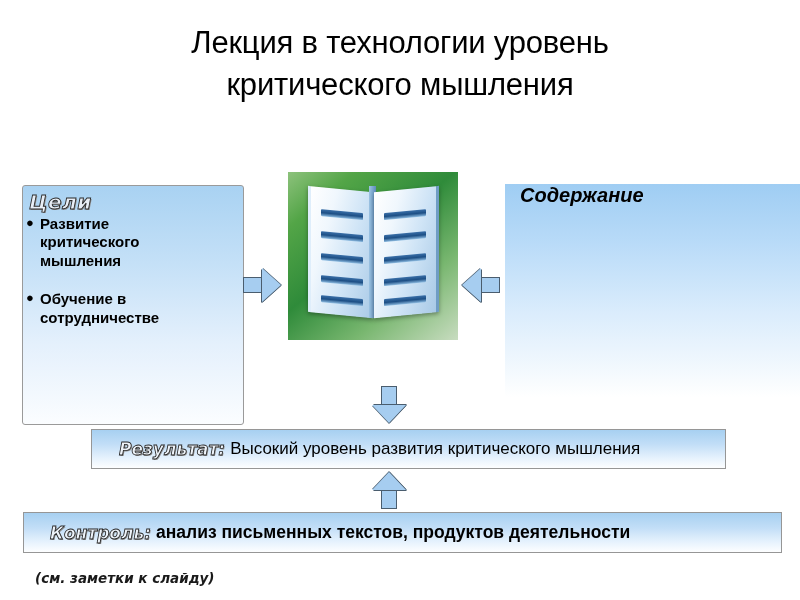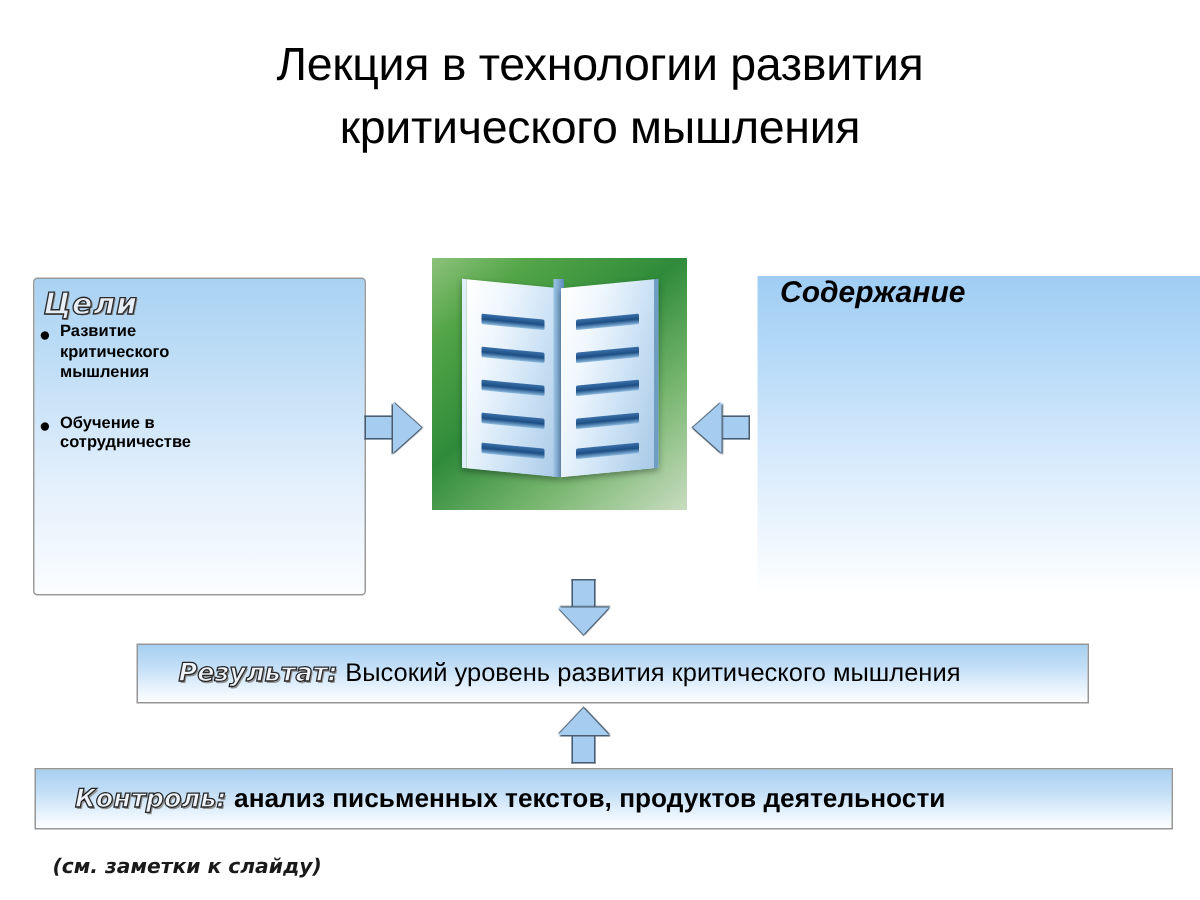--- a/index.html
+++ b/index.html
@@ -31,21 +31,21 @@
     font-weight: 400;
     letter-spacing: -0.2px;
   }
 
   
   #goals-box {
     position: absolute;
     left: 22px;
     top: 185px;
     width: 222px;
-    height: 212px;
+    height: 240px;
     border: 1px solid #9a9a9a;
     border-radius: 3px;
     background: linear-gradient(to bottom, #a9d2f2 0%, #c4e0f7 32%, #e4f0fc 66%, #fbfdff 100%);
     box-sizing: border-box;
     padding: 6px 8px 0 6px;
   }
   .wordart-head {
     font-style: italic;
     font-weight: bold;
     font-size: 20px;
@@ -57,21 +57,21 @@
     font-family: "DejaVu Sans", sans-serif;
     white-space: nowrap;
   }
   #goals-list {
     margin: 3px 0 0 0;
     padding: 0;
     list-style: none;
   }
   #goals-list li {
     position: relative;
-    font-size: 11px;
+    font-size: 15px;
     font-weight: bold;
     line-height: 1.23;
     color: #000;
     padding-left: 11px;
     margin-bottom: 20px;
     white-space: pre-line;
   }
   #goals-list li::before {
     content: "\25CF";
     position: absolute;
@@ -301,21 +301,21 @@
     color: #1a1a1a;
     font-family: "DejaVu Sans", sans-serif;
     text-align: right;
   }
 </style>
 </head>
 <body>
 
 <div id="slide">
 
-  <div id="slide-title" style="white-space: pre-line;">Лекция в технологии развития
+  <div id="slide-title" style="white-space: pre-line;">Лекция в технологии уровень
 критического мышления</div>
 
   <div id="goals-box">
     <div class="wordart-head">Цели</div>
     <ul id="goals-list">
       <li style="white-space: pre-line;">Развитие
  критического
  мышления</li>
       <li style="white-space: pre-line;">Обучение  в
 сотрудничестве</li>

